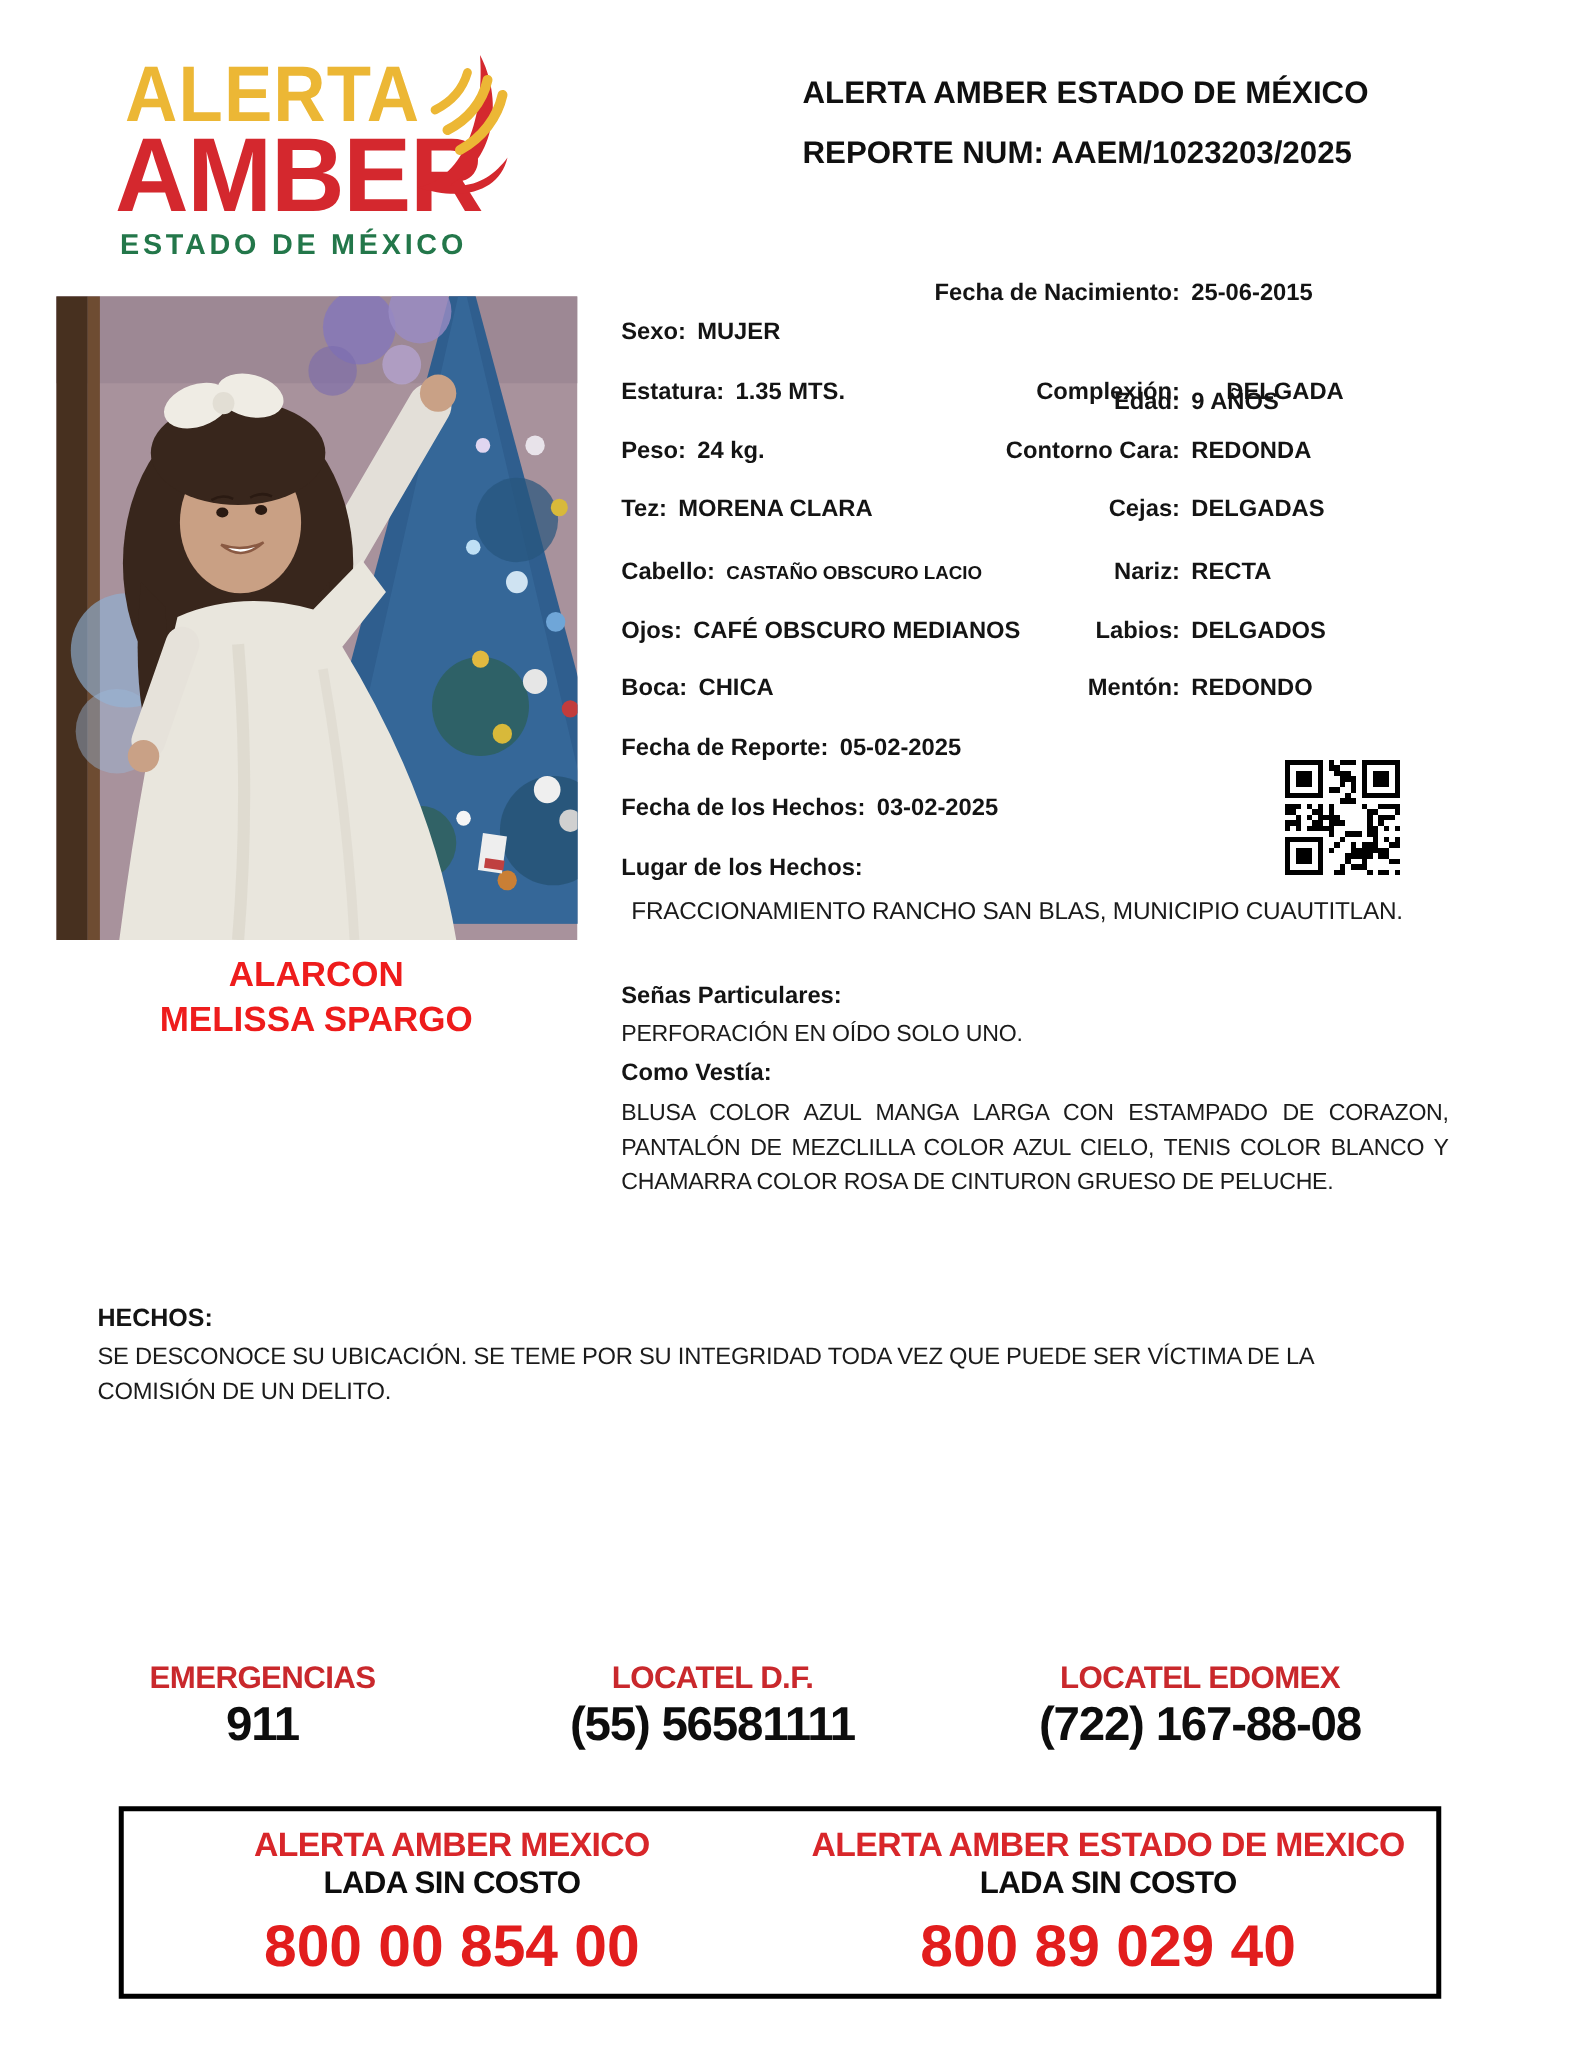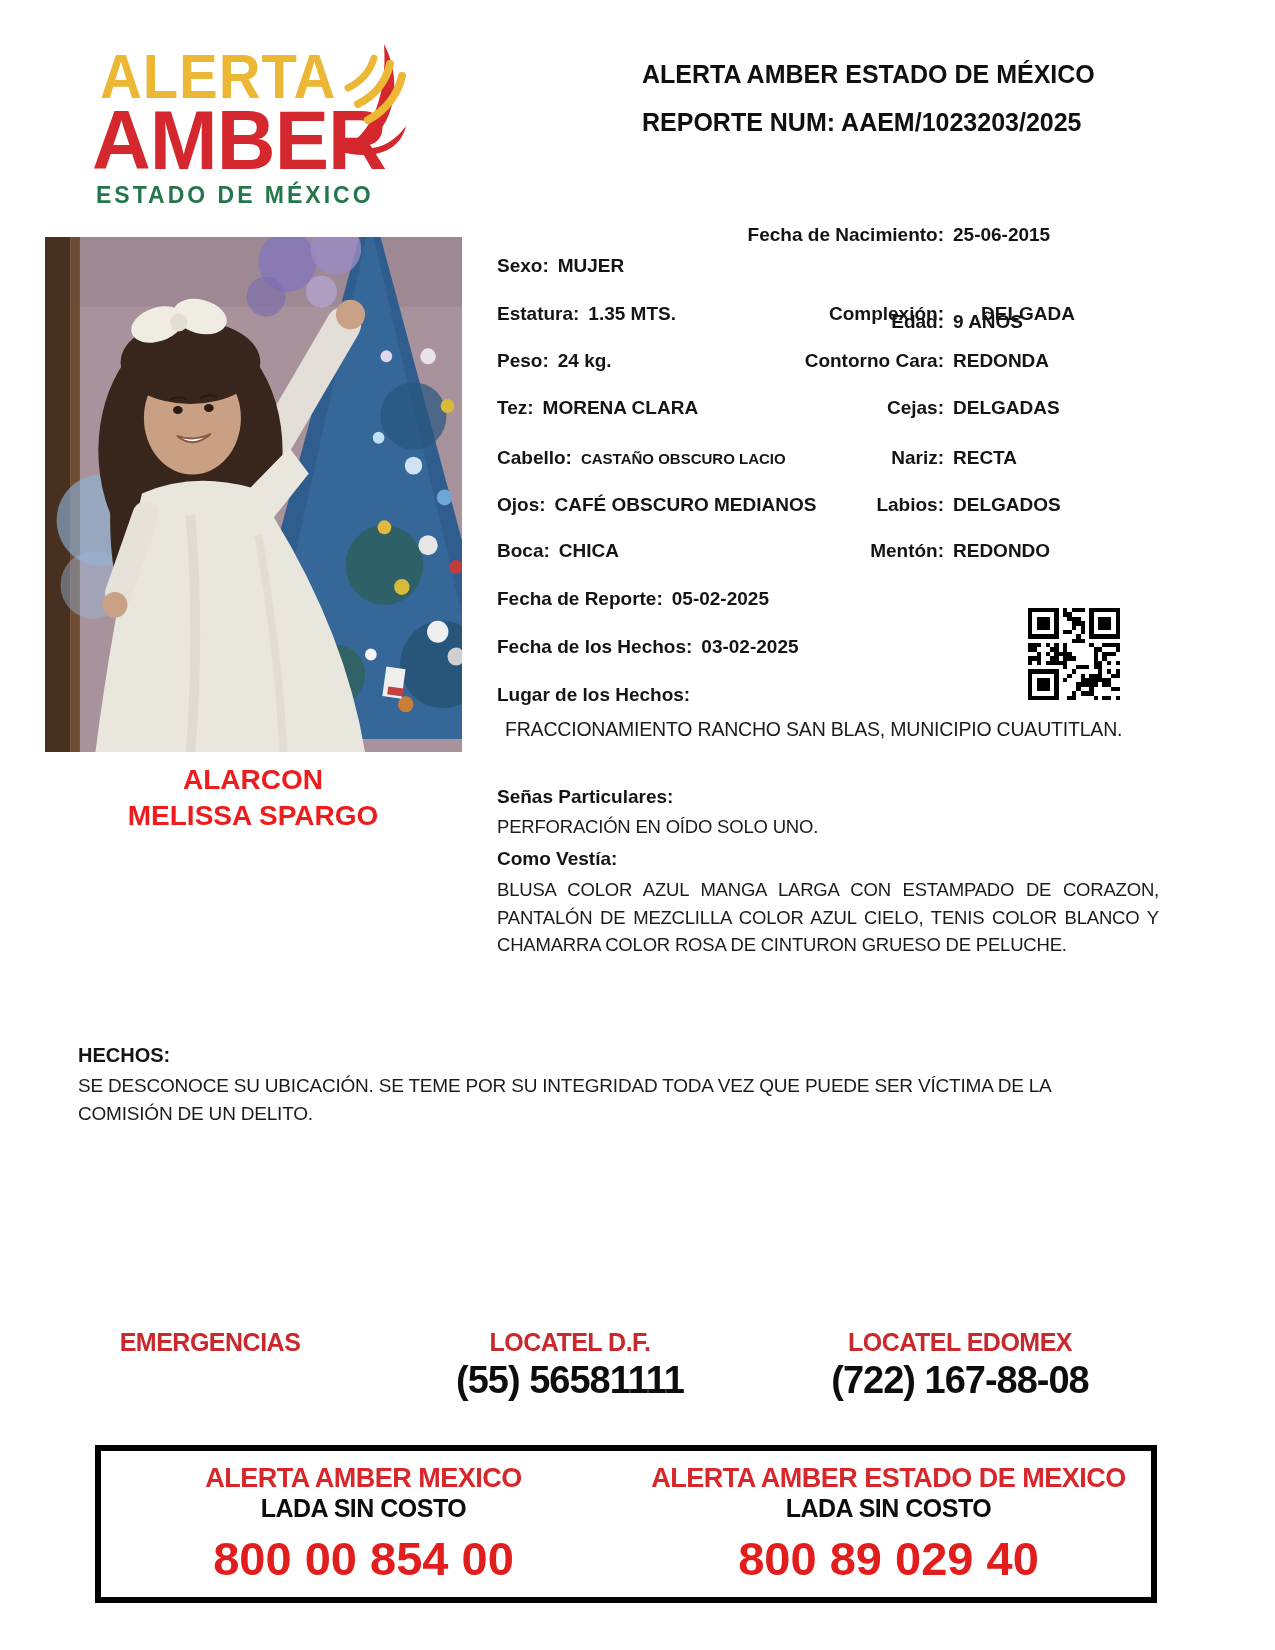--- a/index.html
+++ b/index.html
@@ -44,21 +44,21 @@
   
   .qr{left:1028px;top:608px;width:92px;height:92px;}
   .qr svg{width:100%;height:100%;}
 
   
   .em-col{position:absolute;text-align:center;}
   .em-label{font-size:25px;font-weight:bold;color:#c9282c;letter-spacing:-.5px;}
   .em-number{font-size:38px;font-weight:bold;color:#0d0d0d;margin-top:2px;letter-spacing:-1px;}
 
   
-  .hotbox{left:95px;top:1445px;width:1050px;height:146px;border:6px solid #000000;
+  .hotbox{left:95px;top:1445px;width:1050px;height:146px;border:4px solid #000000;
           display:flex;background:#fff;}
   .hot-col{flex:1;text-align:center;padding-top:12px;}
   .hot-title{font-size:27px;font-weight:bold;color:#d8262a;letter-spacing:-.5px;}
   .hot-sub{font-size:25px;font-weight:bold;color:#0d0d0d;letter-spacing:-.5px;}
   .hot-number{font-size:47px;font-weight:bold;color:#e21d1d;margin-top:8px;letter-spacing:0;}
 </style>
 </head>
 <body>
 
 <div class="page">
@@ -359,20 +359,21 @@
   <div class="sec-body senas-body">PERFORACIÓN EN OÍDO SOLO UNO.</div>
 
   <div class="sec-label" style="top:848px;">Como Vestía:</div>
   <div class="sec-body vestia-body">BLUSA COLOR AZUL MANGA LARGA CON ESTAMPADO DE CORAZON, PANTALÓN DE MEZCLILLA COLOR AZUL CIELO, TENIS COLOR BLANCO Y CHAMARRA COLOR ROSA DE CINTURON GRUESO DE PELUCHE.</div>
 
   <div class="sec-label hechos-label" style="left:78px;">HECHOS:</div>
   <div class="sec-body hechos-body">SE DESCONOCE SU UBICACIÓN. SE TEME POR SU INTEGRIDAD TODA VEZ QUE PUEDE SER VÍCTIMA DE LA COMISIÓN DE UN DELITO.</div>
 
   <div class="em-col" style="left:80px;top:1328px;width:260px;">
     <div class="em-label">EMERGENCIAS</div>
+    <div class="em-number">911</div>
   </div>
   <div class="em-col" style="left:400px;top:1328px;width:340px;">
     <div class="em-label">LOCATEL D.F.</div>
     <div class="em-number">(55) 56581111</div>
   </div>
   <div class="em-col" style="left:760px;top:1328px;width:400px;">
     <div class="em-label">LOCATEL EDOMEX</div>
     <div class="em-number">(722) 167-88-08</div>
   </div>
 

